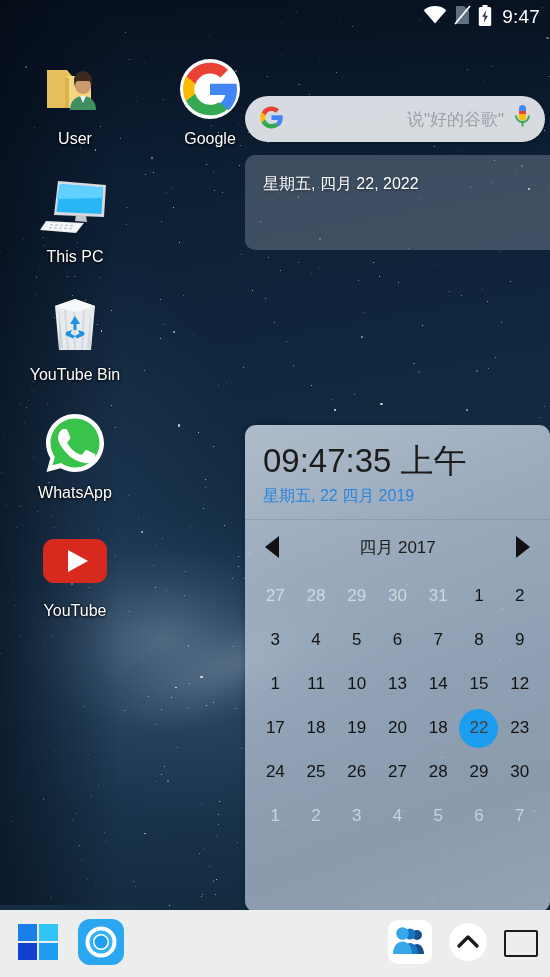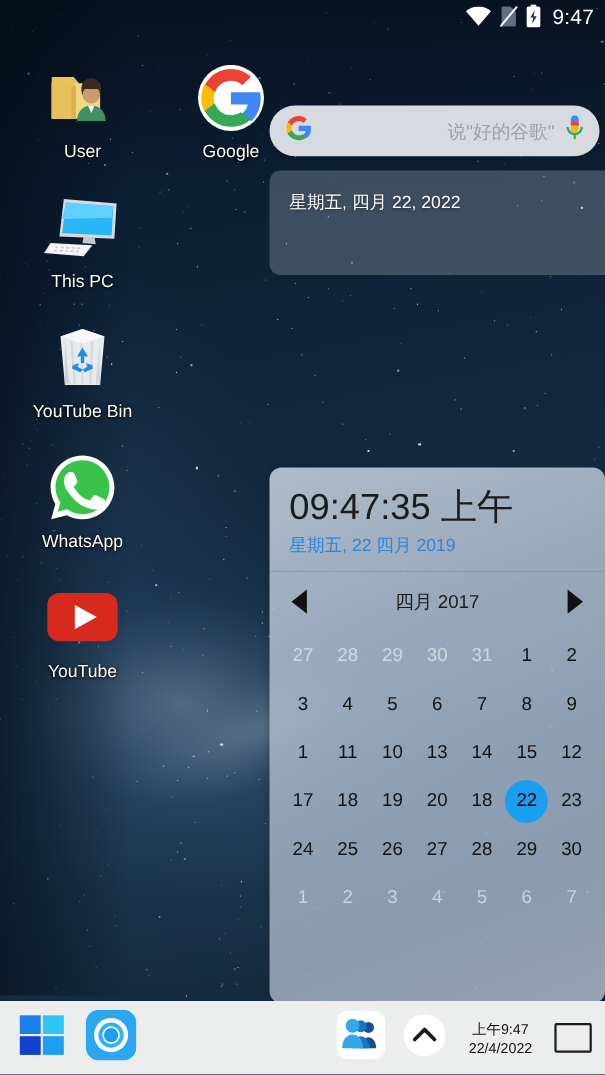--- a/index.html
+++ b/index.html
@@ -144,21 +144,21 @@
     text-align:center; color:#151515; font-size:16px;
     padding:4px 0 12px 0;
   }
   .cal-cell{
     height:44px; display:flex; align-items:center; justify-content:center;
     color:#121212; font-size:17px; position:relative;
   }
   .cal-cell.muted{ color:rgba(255,255,255,0.55); }
   .cal-cell.today span{
     width:39px; height:39px; border-radius:50%;
-    background:#1b9df0; color:#000000;
+    background:#1b9df0; color:#404040;
     display:flex; align-items:center; justify-content:center;
   }
 
   
   .taskbar{
     position:absolute; left:0; bottom:0; width:550px; height:67px;
     background:#eceded;
     display:flex; align-items:center;
     z-index:20;
   }
@@ -973,22 +973,18 @@
           <circle cx="14.5" cy="13.5" r="6.3" fill="#34a8e8"></circle>
           <path d="M5 34c0-7.5 4.2-12.5 9.5-12.5S24 26.5 24 34z" fill="#34a8e8"></path>
         </svg>
       </span>
       <span>
         <svg width="40" height="40" viewBox="0 0 40 40">
           <circle cx="20" cy="20" r="19" fill="#ffffff"></circle>
           <path d="M11 24 L20 15 L29 24" stroke="#1b1b1b" stroke-width="3.4" fill="none" stroke-linecap="round" stroke-linejoin="round"></path>
         </svg>
       </span>
-      <span class="tb-clock">
-        <span>上午9:47</span>
-        <span>22/4/2022</span>
-      </span>
       <span class="tb-notif"></span>
 
     </div>
   </div>
 
 </div>
 
 </body></html>

